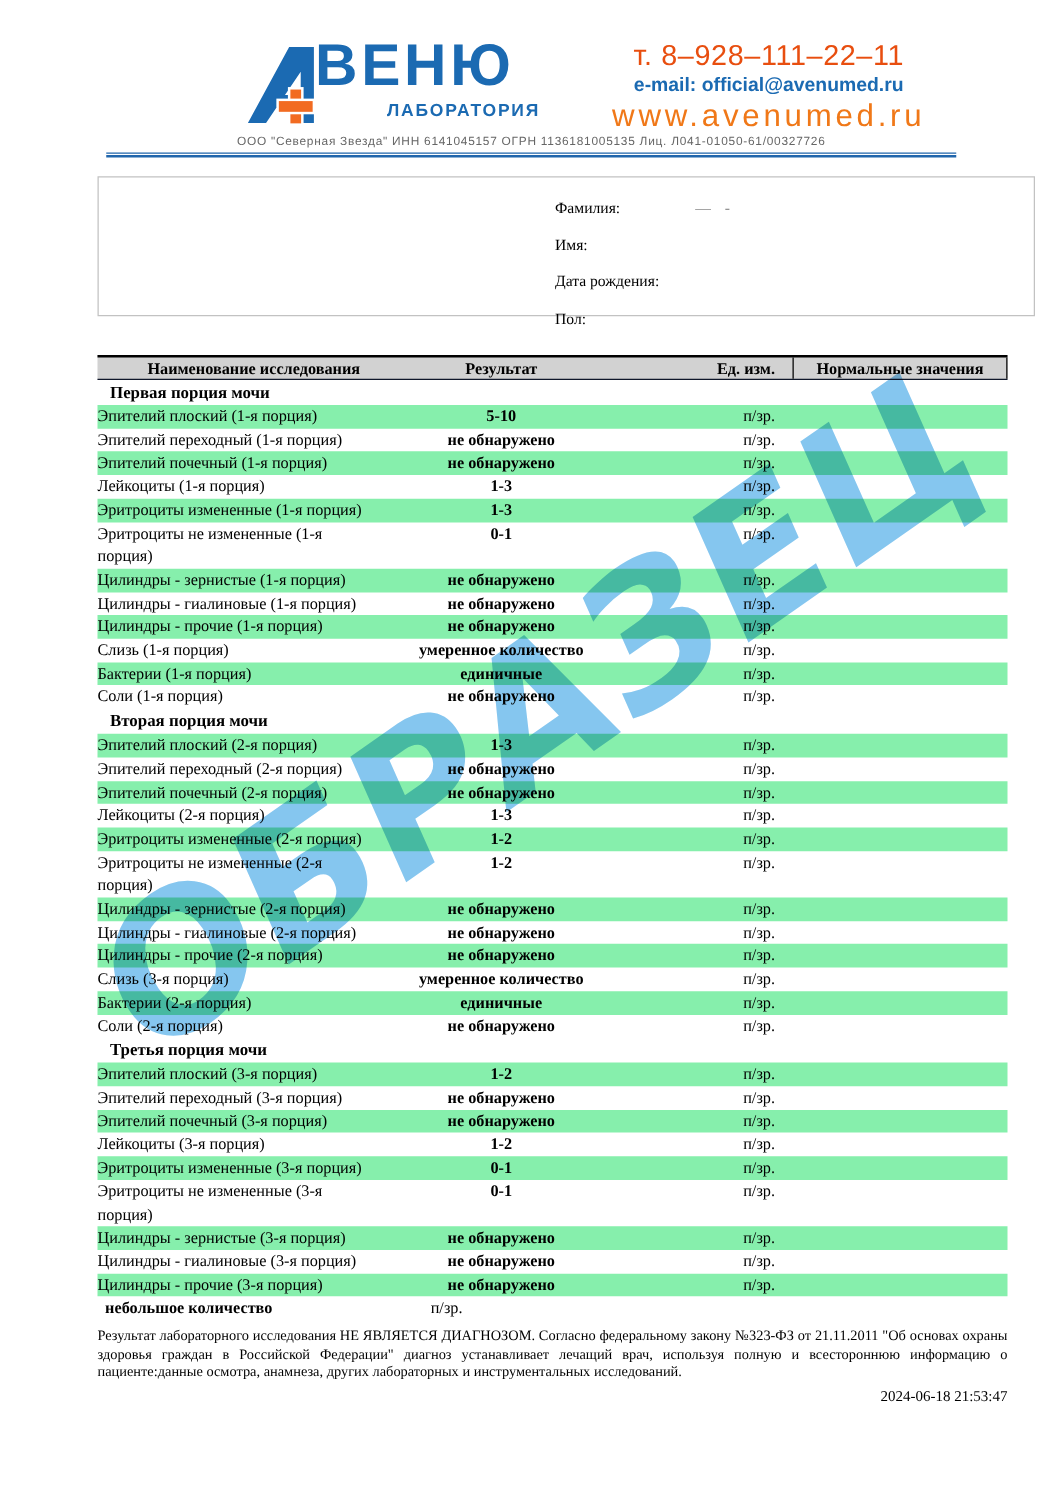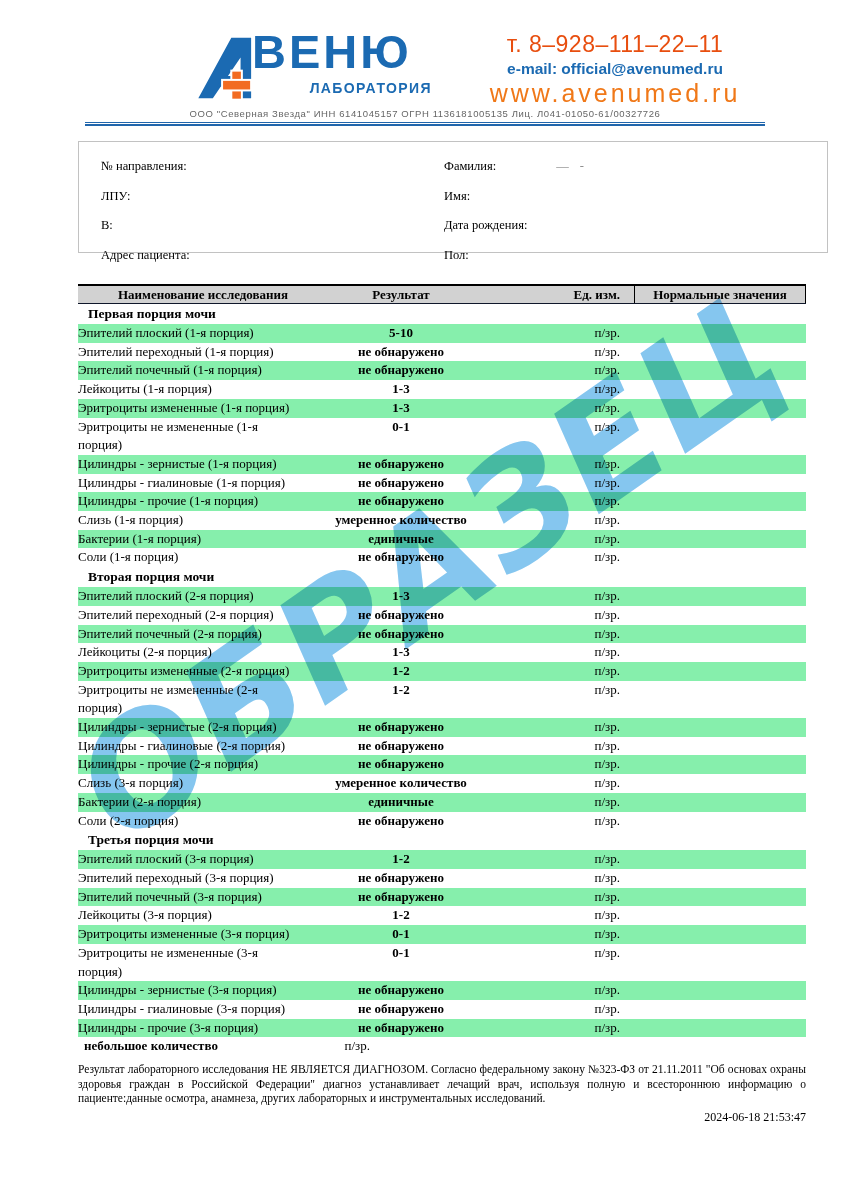--- a/index.html
+++ b/index.html
@@ -81,41 +81,20 @@
   <div class="contact">
     <div class="phone">т. 8–928–111–22–11</div>
     <div class="email">e-mail: official@avenumed.ru</div>
     <div class="site">www.avenumed.ru</div>
   </div>
 
   <div class="company-line">ООО "Северная Звезда" ИНН 6141045157 ОГРН 1136181005135 Лиц. Л041-01050-61/00327726</div>
   <div class="header-rule"></div>
 
   <div class="info-box">
-    <div class="info-col left" id="info-left">
-  <div class="info-row">
-    <span class="lbl">№ направления:</span>
-    <span class="val"></span>
-  </div>
-
-  <div class="info-row">
-    <span class="lbl">ЛПУ:</span>
-    <span class="val"></span>
-  </div>
-
-  <div class="info-row">
-    <span class="lbl">В:</span>
-    <span class="val"></span>
-  </div>
-
-  <div class="info-row">
-    <span class="lbl">Адрес пациента:</span>
-    <span class="val"></span>
-  </div>
-</div>
     <div class="info-col right" id="info-right">
   <div class="info-row">
     <span class="lbl">Фамилия:</span>
     <span class="val">— -</span>
   </div>
 
   <div class="info-row">
     <span class="lbl">Имя:</span>
     <span class="val"></span>
   </div>

